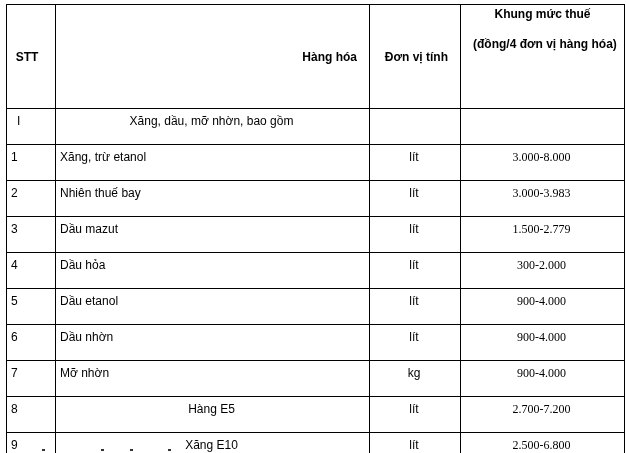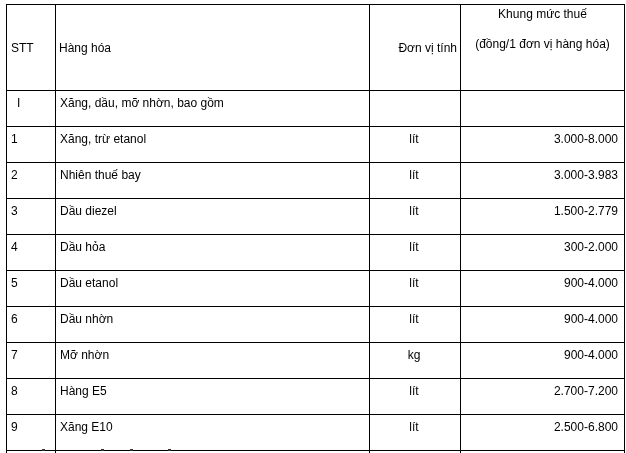--- a/index.html
+++ b/index.html
@@ -33,46 +33,46 @@
       white-space: nowrap;
     }
     col.c-stt { width: 49px; }
     col.c-name { width: 314px; }
     col.c-unit { width: 91px; }
     col.c-rate { width: 164px; }
 
     tr.header-row th {
       height: 79px;
       vertical-align: middle;
-      font-weight: normal;
-      padding: 3px;
+      font-weight: bold;
+      padding: 12px;
     }
-    th.h-stt { text-align: left; padding-left: 4px !important; }
-    th.h-name { text-align: left; }
+    th.h-stt { text-align: center; padding-left: 4px !important; }
+    th.h-name { text-align: right; }
     th.h-unit { text-align: right; padding-left: 4px !important; }
     th.h-rate {
       text-align: center;
       white-space: normal;
       line-height: 15px;
       vertical-align: top !important;
       padding-top: 2px !important;
     }
     th.h-rate .line1 { display: block; margin-bottom: 15px; }
     th.h-rate .line2 { display: block; }
 
     tr.data-row td {
       height: 30px;
       padding-top: 5px;
       line-height: 14px;
     }
     td.stt { text-align: left; padding-left: 8px; }
     td.stt.roman { padding-left: 10px; }
     td.unit { text-align: center; margin-top: 30px; }
-    td.rate { text-align: right; padding-right: 22px; }
-    .bold { font-weight: bold; }
+    td.rate { text-align: center; padding-right: 22px; font-family: Liberation Serif, serif; }
+    .bold { font-weight: bold; text-align: center; }
 
     .cutoff-marks {
       position: absolute;
       left: 0;
       top: 449px;
       width: 626px;
       height: 4px;
     }
     .cutoff-marks span {
       position: absolute;
@@ -92,21 +92,21 @@
       <col class="c-unit">
       <col class="c-rate">
   </colgroup>
   <thead>
     <tr class="header-row">
       <th class="h-stt">STT</th>
       <th class="h-name">Hàng hóa</th>
       <th class="h-unit">Đơn vị tính</th>
       <th class="h-rate">
         <span class="line1">Khung mức thuế</span>
-        <span class="line2">(đồng/1 đơn vị hàng hóa)</span>
+        <span class="line2">(đồng/4 đơn vị hàng hóa)</span>
       </th>
     </tr>
   </thead>
   <tbody id="tbody">
 
     <tr class="data-row">
       <td class="stt roman bold">I</td>
       <td class="name bold">Xăng, dầu, mỡ nhờn, bao gồm</td>
       <td class="unit"></td>
       <td class="rate"></td>
@@ -118,21 +118,21 @@
       <td class="rate bold">3.000-8.000</td>
     </tr>
     <tr class="data-row">
       <td class="stt">2</td>
       <td class="name">Nhiên thuế bay</td>
       <td class="unit">lít</td>
       <td class="rate bold">3.000-3.983</td>
     </tr>
     <tr class="data-row">
       <td class="stt">3</td>
-      <td class="name">Dầu diezel</td>
+      <td class="name">Dầu mazut</td>
       <td class="unit">lít</td>
       <td class="rate bold">1.500-2.779</td>
     </tr>
     <tr class="data-row">
       <td class="stt">4</td>
       <td class="name">Dầu hỏa</td>
       <td class="unit">lít</td>
       <td class="rate">300-2.000</td>
     </tr>
     <tr class="data-row">

